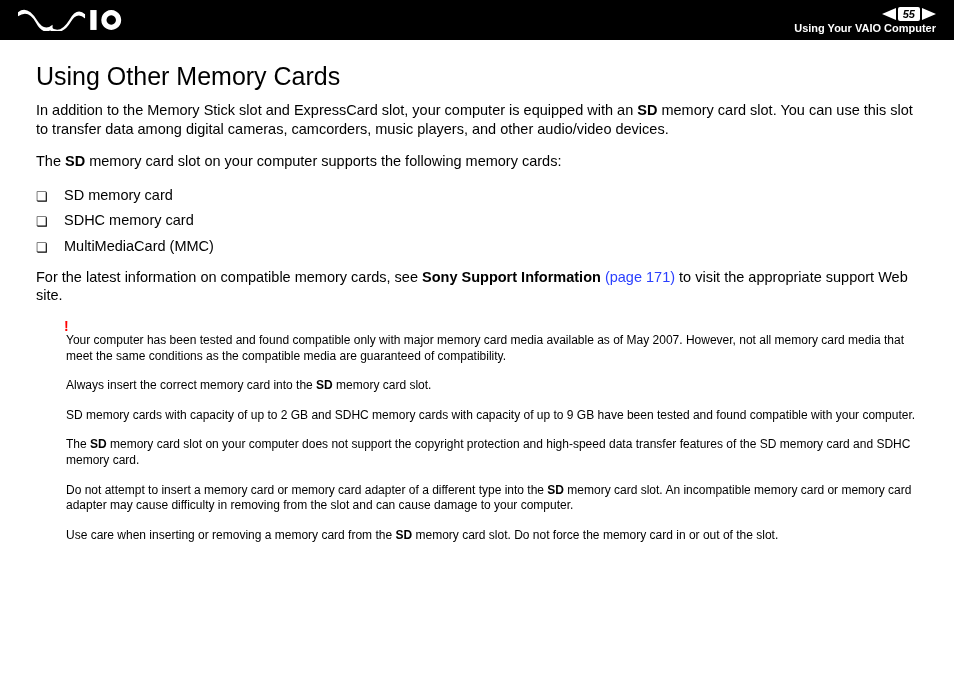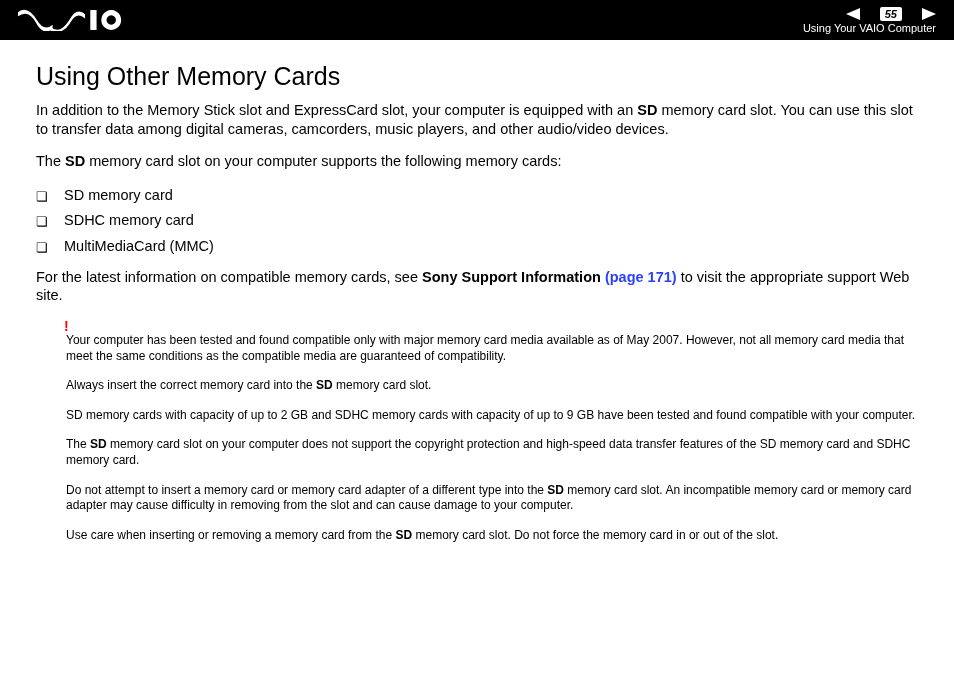--- a/index.html
+++ b/index.html
@@ -34,21 +34,21 @@
   .header-right {
     display: flex;
     flex-direction: column;
     align-items: flex-end;
     justify-content: center;
     gap: 1px;
   }
   .nav-row {
     display: flex;
     align-items: center;
-    gap: 20px;
+    gap: 2px;
     font-size: 11px;
     font-style: italic;
     font-weight: 700;
   }
   .nav-arrow {
     display: flex;
     align-items: center;
     cursor: pointer;
   }
   .nav-arrow svg { display: block; }
@@ -57,21 +57,21 @@
     color: #000;
     padding: 0 5px;
     border-radius: 2px;
     font-size: 11px;
     font-weight: 700;
     font-style: italic;
     line-height: 14px;
   }
   .section-title {
     font-size: 11px;
-    font-weight: 400;
+    font-weight: 700;
     color: #fff;
   }
 
   
   .content {
     padding: 22px 36px 0 36px;
   }
   .h1 {
     font-size: 25px;
     font-weight: 400;
@@ -102,21 +102,21 @@
     margin-bottom: 4px;
   }
   .list li .bullet {
     position: absolute;
     left: 0;
     top: 2px;
     font-size: 13px;
   }
   .link {
     color: #2a3fff;
-    font-weight: 700;
+    font-weight: 400;
     cursor: pointer;
     text-decoration: none;
   }
 
   
   .notes {
     margin-left: 30px;
     margin-top: 2px;
   }
   .excl {

